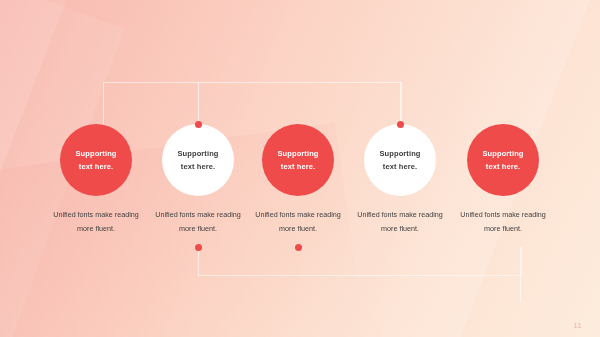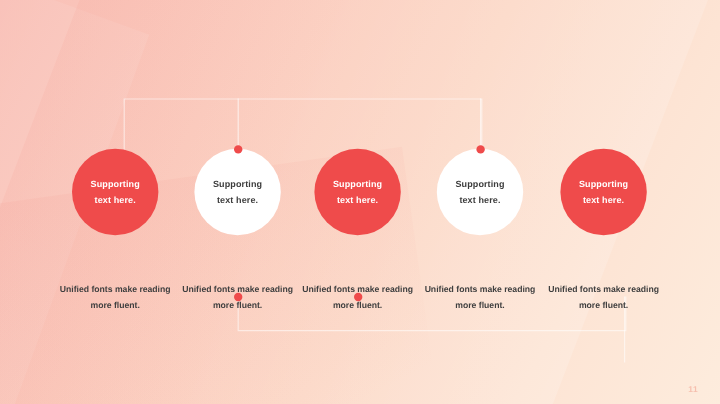--- a/index.html
+++ b/index.html
@@ -137,23 +137,23 @@
     top: -3px;
     left: 50%;
     margin-left: -3.5px;
     width: 7px;
     height: 7px;
     border-radius: 50%;
     background: #ef4b4b;
   }
 
   .caption {
-    margin-top: 38px;
+    margin-top: 12px;
     font-size: 7.2px;
-    font-weight: bold;
+    font-weight: normal;
     color: #3f3f3f;
     line-height: 1.95;
   }
   .caption .cline {
     white-space: nowrap;
   }
 
   .rail-dot {
     position: absolute;
     width: 7px;

